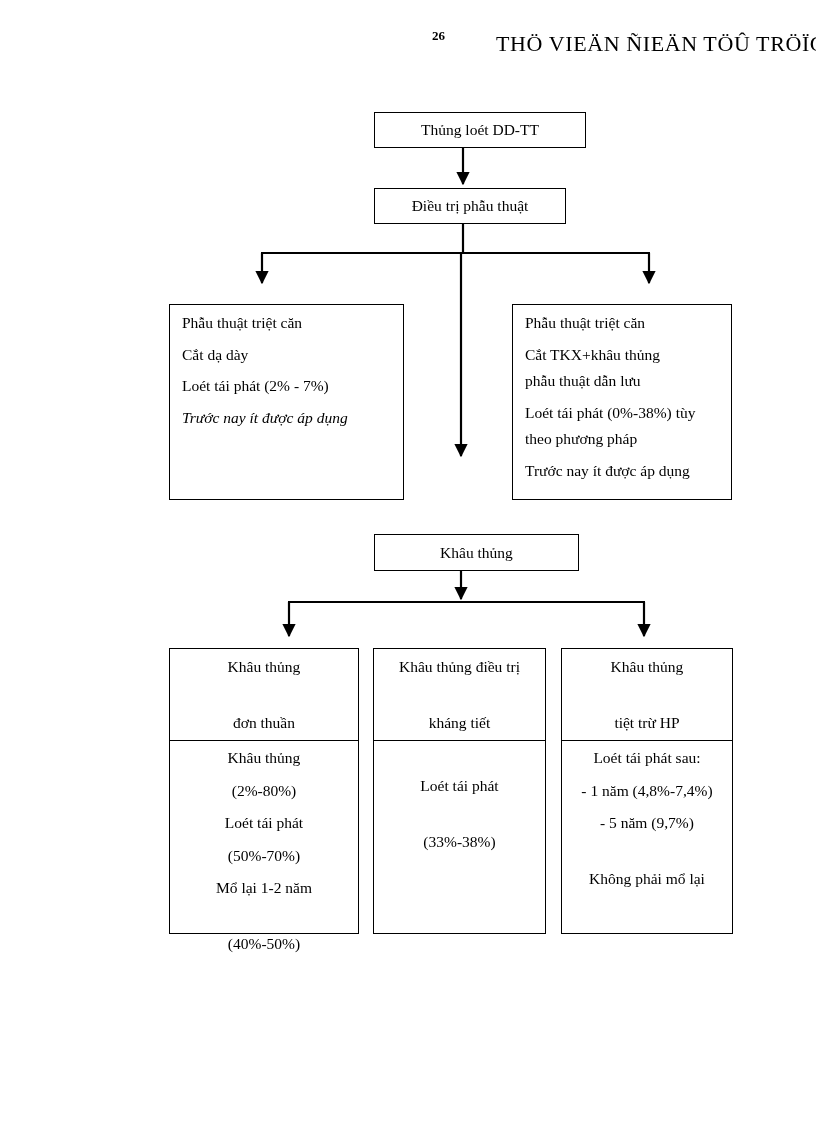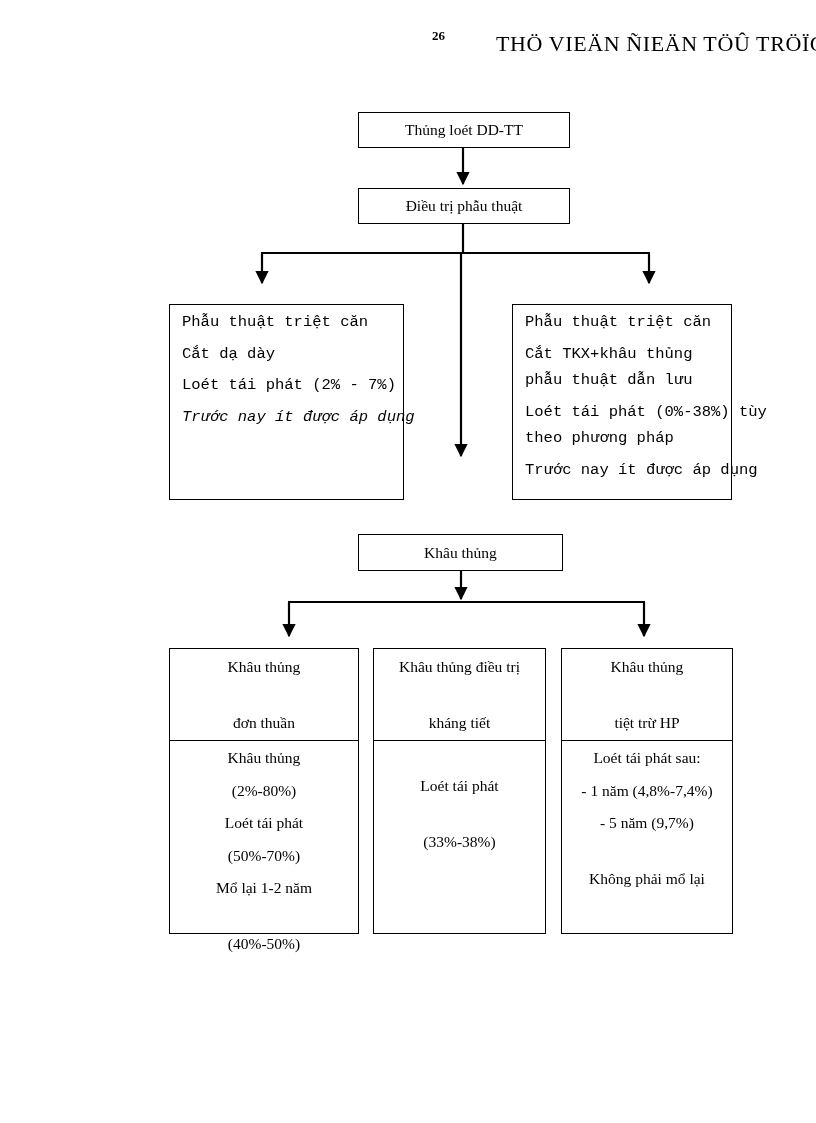--- a/index.html
+++ b/index.html
@@ -39,53 +39,53 @@
   .box {
     position: absolute;
     box-sizing: border-box;
     border: 1.4px solid #000000;
     background: #ffffff;
   }
   .box-center {
     display: flex;
     align-items: center;
     justify-content: center;
+    margin-left: 16px;
   }
   .box .line {
     font-size: 15.5px;
     line-height: 1;
     white-space: nowrap;
   }
 
   
   #box-thung-loet {
     left: 358px; top: 112px; width: 212px; height: 36px;
   }
   #box-dieu-tri {
-    left: 358px; top: 188px; width: 212px; height: 36px;
+    left: 358px; top: 188px; width: 192px; height: 36px;
   }
   #box-khau-thung {
     left: 358px; top: 534px; width: 205px; height: 37px;
   }
 
   
   #box-triet-can-left {
     left: 169px; top: 304px; width: 235px; height: 196px;
     padding: 10px 0 0 12px;
   }
   #box-triet-can-right {
     left: 512px; top: 304px; width: 220px; height: 196px;
     padding: 10px 0 0 12px;
   }
   .stack-line {
     font-size: 15.5px;
     line-height: 1;
     margin-bottom: 16px;
     white-space: nowrap;
-    font-family: Liberation Mono, monospace;
   }
   .stack-line.tight { margin-bottom: 11px; }
   .stack-line.ital { font-style: italic; }
 
   
   .col-box {
     position: absolute;
     box-sizing: border-box;
     border: 1.4px solid #000000;
     background: #ffffff;

